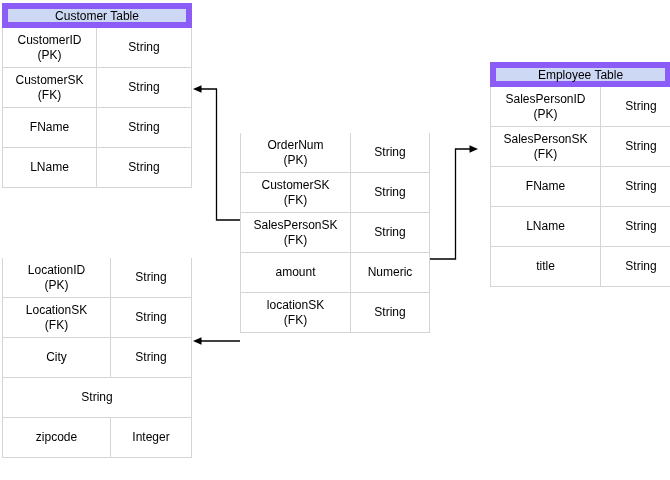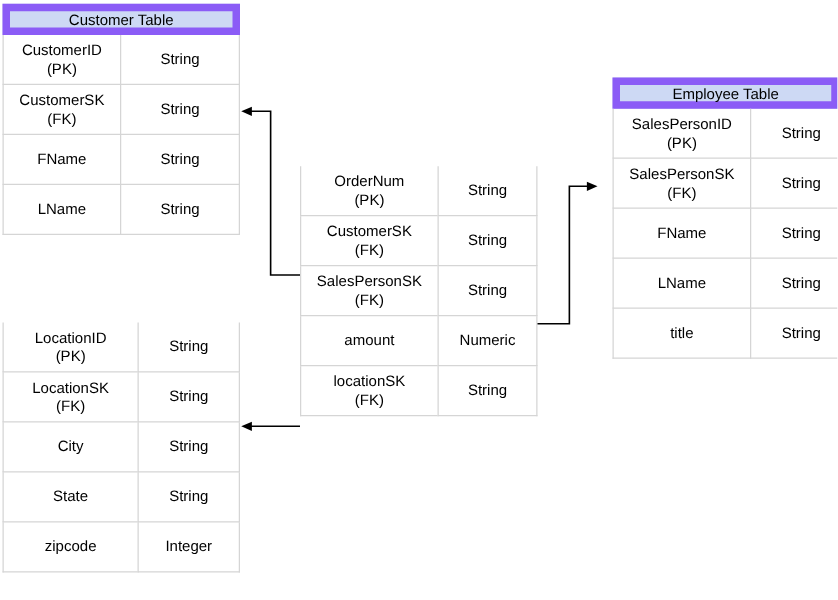--- a/index.html
+++ b/index.html
@@ -112,21 +112,20 @@
     </div>
     <div class="row">
       <div class="cell c1">LocationSK (FK)</div>
       <div class="cell c2">String</div>
     </div>
     <div class="row">
       <div class="cell c1">City</div>
       <div class="cell c2">String</div>
     </div>
     <div class="row">
-      <div class="cell c1">State</div>
       <div class="cell c2">String</div>
     </div>
     <div class="row">
       <div class="cell c1">zipcode</div>
       <div class="cell c2">Integer</div>
     </div>
   </div>
 
   <svg id="edges" width="670" height="480" viewBox="0 0 670 480">
     <g stroke="#000000" fill="none" stroke-width="1.3">

